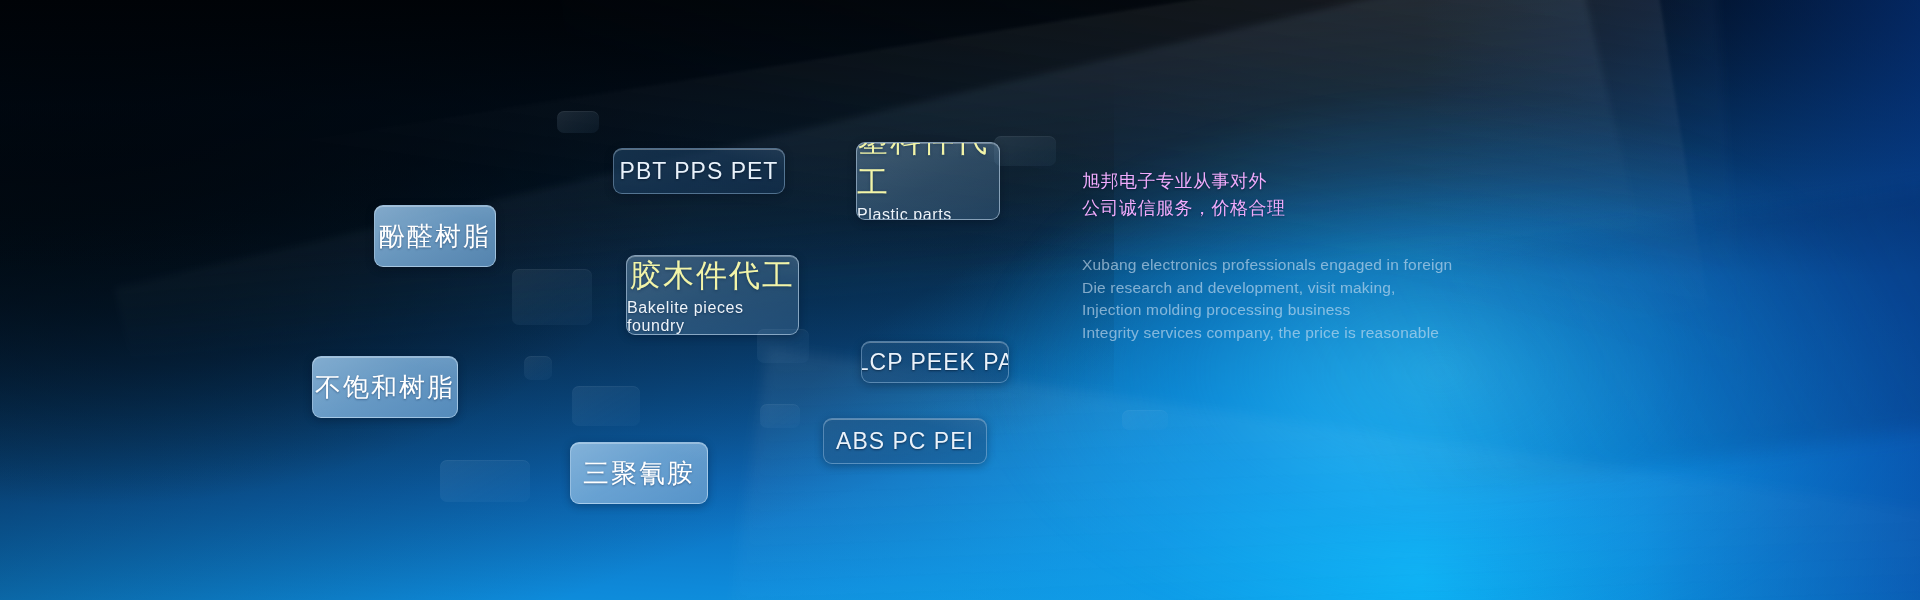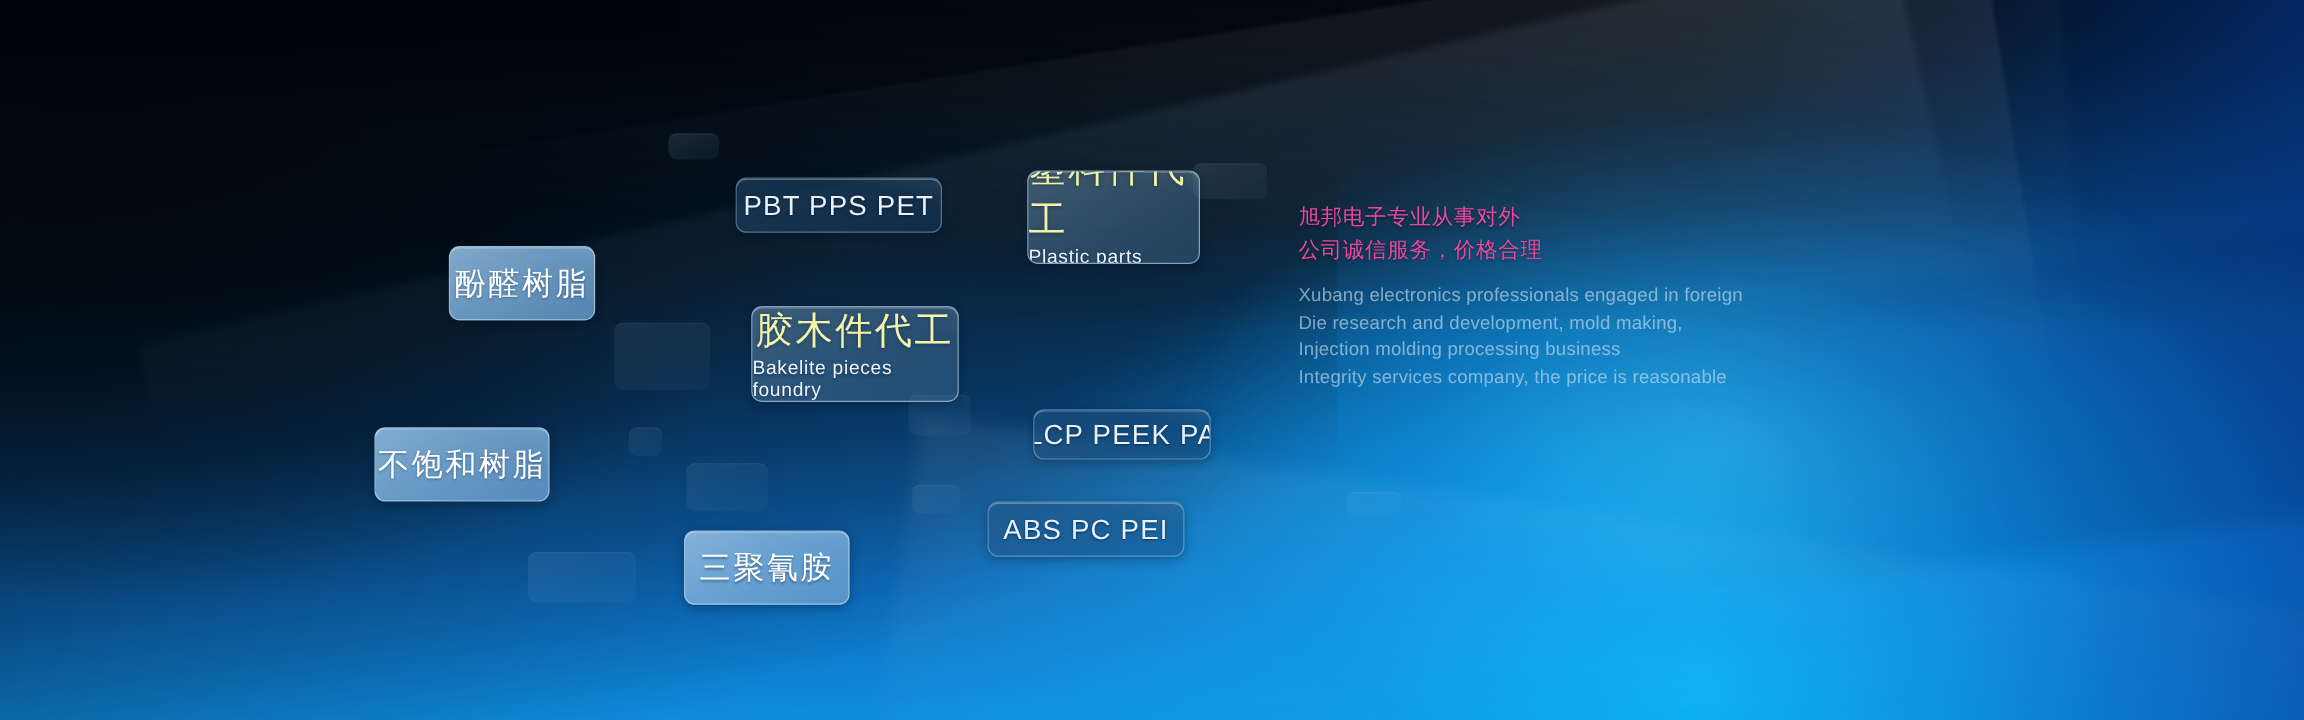--- a/index.html
+++ b/index.html
@@ -137,24 +137,24 @@
   
   .panel{position:absolute;left:1082px;top:140px;width:420px;}
   .panel .title{
     font-size:44px;font-weight:bold;letter-spacing:1px;
     color:#c9d413;line-height:1.1;white-space:nowrap;
     text-shadow:0 2px 4px rgba(0,18,40,0.75), 0 0 1px rgba(0,0,0,0.6);
   }
   .panel .title .conj{font-size:24px;vertical-align:baseline;padding:0 3px;}
   .panel .cn-lines{margin-top:28px;}
   .panel .cn-lines div{
-    color:#ec4899;font-size:18px;line-height:27px;letter-spacing:0.5px;
+    color:#f0abfc;font-size:18px;line-height:27px;letter-spacing:0.5px;
     text-shadow:0 1px 2px rgba(0,20,45,0.55);white-space:nowrap;
   }
-  .panel .en-lines{margin-top:14px;}
+  .panel .en-lines{margin-top:32px;}
   .panel .en-lines div{
     color:rgba(205,224,242,0.62);font-size:15.5px;line-height:22.5px;
     letter-spacing:0.2px;white-space:nowrap;
   }
 </style>
 </head>
 <body>
 
 <div id="stage">
 
@@ -213,19 +213,19 @@
 
   <div class="panel">
 
 
     <div class="cn-lines" id="cn-lines">
         <div>旭邦电子专业从事对外</div>
         <div>公司诚信服务，价格合理</div>
       </div>
     <div class="en-lines" id="en-lines">
         <div>Xubang electronics professionals engaged in foreign</div>
-        <div>Die research and development, mold making,</div>
+        <div>Die research and development, visit making,</div>
         <div> Injection molding processing business</div>
         <div>Integrity services company, the price is reasonable</div>
       </div>
 
   </div>
 </div>
 
 </body></html>

